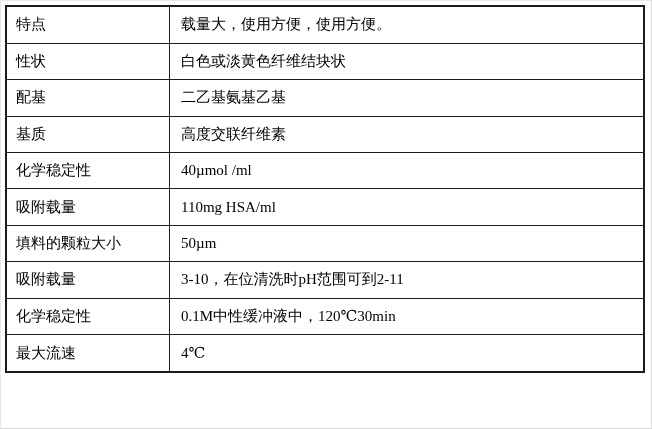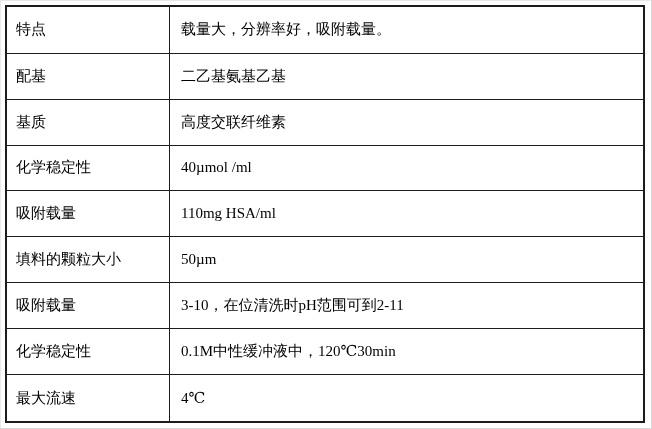--- a/index.html
+++ b/index.html
@@ -16,21 +16,21 @@
       width: 652px;
       height: 429px;
       background: #ffffff;
       box-shadow: inset -1px -1px 0 #d9d9d9, inset 1px 1px 0 #e8e8e8;
     }
     table.spec-table {
       position: absolute;
       left: 5px;
       top: 5px;
       width: 640px;
-      height: 418px;
+      height: 368px;
       border-collapse: collapse;
       table-layout: fixed;
       background: #ffffff;
       border: 2px solid #1c1c1c;
     }
     table.spec-table td {
       border: 1px solid #1c1c1c;
       font-size: 15px;
       color: #000000;
       vertical-align: middle;
@@ -47,21 +47,25 @@
     }
   </style>
 </head>
 <body>
 
 <div class="page">
   <table class="spec-table">
     <tbody id="spec-table-body">
         <tr>
           <td class="label-cell">特点</td>
-          <td class="value-cell">载量大，分辨率好，吸附载量。</td>
+          <td class="value-cell">载量大，使用方便，使用方便。</td>
+        </tr>
+        <tr>
+          <td class="label-cell">性状</td>
+          <td class="value-cell">白色或淡黄色纤维结块状</td>
         </tr>
         <tr>
           <td class="label-cell">配基</td>
           <td class="value-cell">二乙基氨基乙基</td>
         </tr>
         <tr>
           <td class="label-cell">基质</td>
           <td class="value-cell">高度交联纤维素</td>
         </tr>
         <tr>

